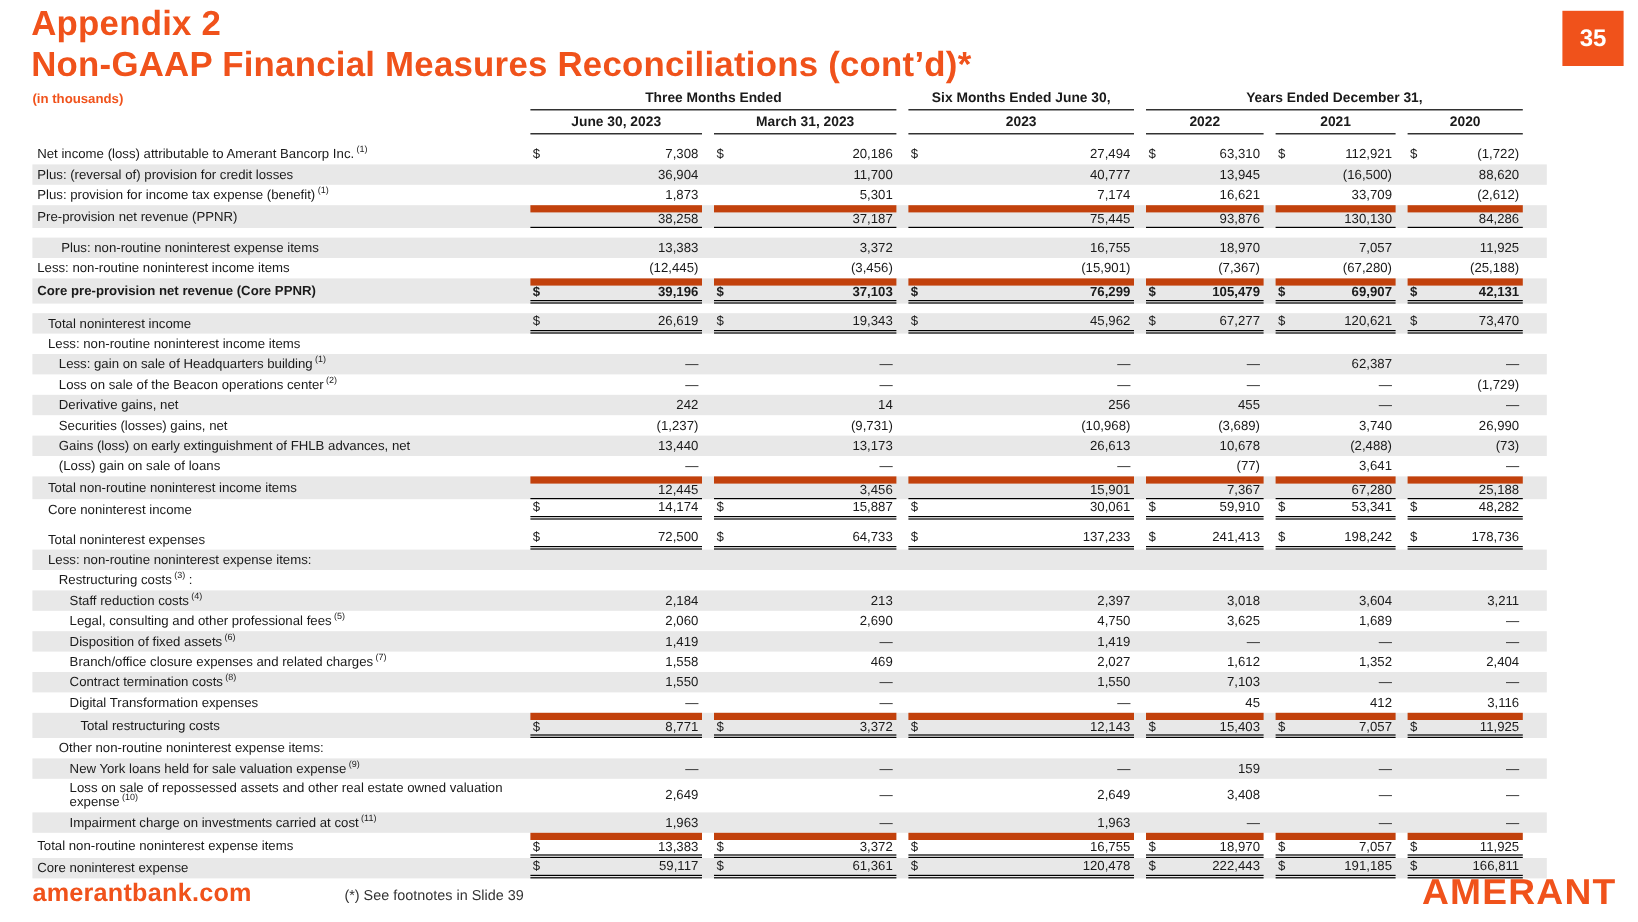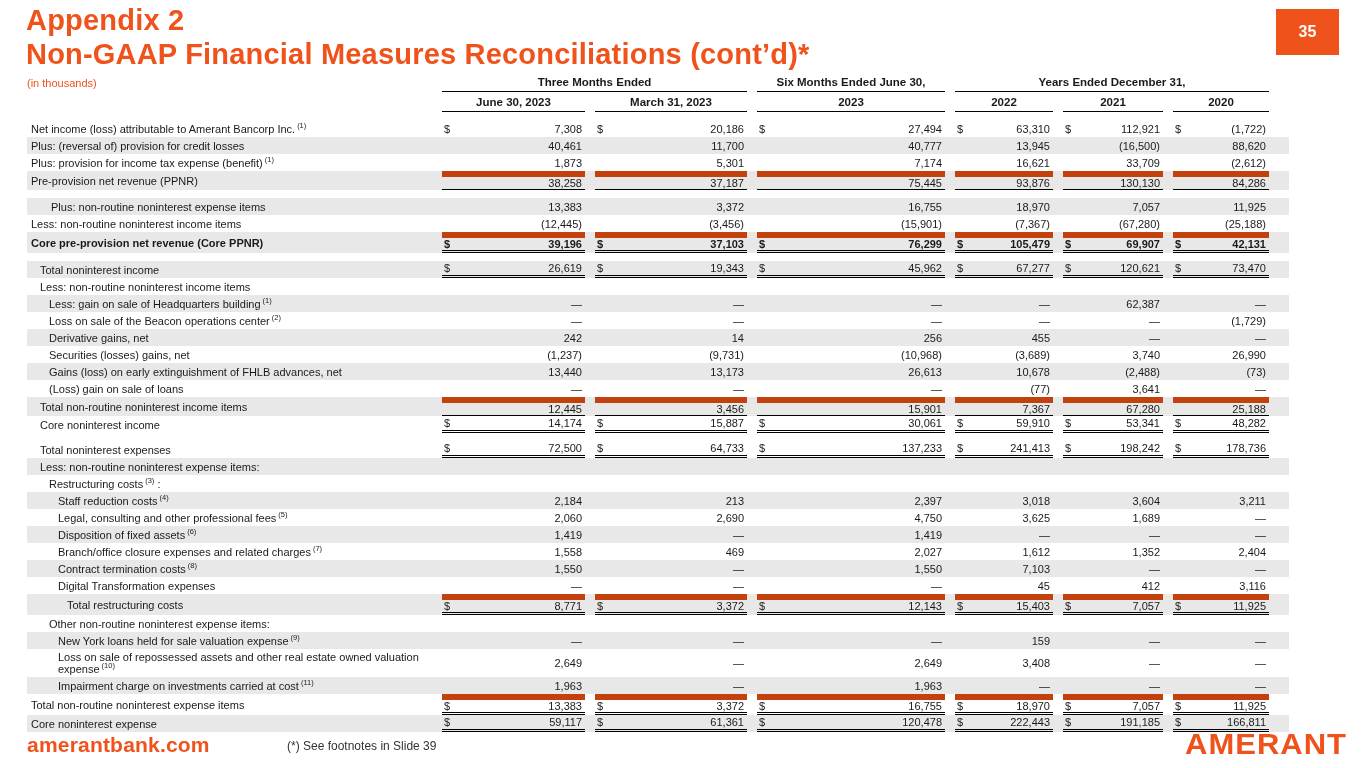--- a/index.html
+++ b/index.html
@@ -14,35 +14,35 @@
   }
   :root { --brand-orange: #F0521B; --row-shade: #E8E8E8; }
 
   .title-block { position: absolute; left: 26px; top: 3px; }
   .title-line {
     font-size: 29px; font-weight: 800; color: var(--brand-orange);
     line-height: 1.18; letter-spacing: 0.2px; white-space: nowrap;
   }
 
   .badge {
-    position: absolute; right: 26px; top: 9px;
-    width: 63px; height: 46px;
+    position: absolute; right: 12px; top: 9px;
+    width: 51px; height: 46px;
     background: var(--brand-orange);
-    color: #fff; font-size: 16px; font-weight: bold;
+    color: #fff; font-size: 20px; font-weight: bold;
     display: flex; align-items: center; justify-content: center;
   }
 
   .table { position: absolute; left: 27px; top: 76px; width: 1262px; }
   .grid {
     display: grid;
     grid-template-columns: 405px 143px 152px 188px 98px 100px 96px;
     column-gap: 10px;
   }
   .units {
-    color: var(--brand-orange); font-weight: normal; font-size: 11px;
+    color: var(--brand-orange); font-weight: bold; font-size: 11px;
     align-self: end; padding-bottom: 3px;
   }
   .ghdr-cell {
     text-align: center; font-weight: bold; font-size: 11.5px;
     border-bottom: 1px solid #000; padding-bottom: 3px; align-self: end;
     white-space: nowrap;
   }
   .span2 { grid-column: 2 / span 2; }
   .colsix { grid-column: 4; }
   .span3 { grid-column: 5 / span 3; }
@@ -136,21 +136,21 @@
             <span class="val">112,921</span>
           </div>
           <div class="num">
             <span class="dollar">$</span>
             <span class="val">(1,722)</span>
           </div>
         </div>
         <div class="grid row shade">
           <div class="lbl" style="padding-left: 4px;"><span>Plus: (reversal of) provision for credit losses</span></div>
           <div class="num">
-            <span class="val">40,461</span>
+            <span class="val">36,904</span>
           </div>
           <div class="num">
             <span class="val">11,700</span>
           </div>
           <div class="num">
             <span class="val">40,777</span>
           </div>
           <div class="num">
             <span class="val">13,945</span>
           </div>

